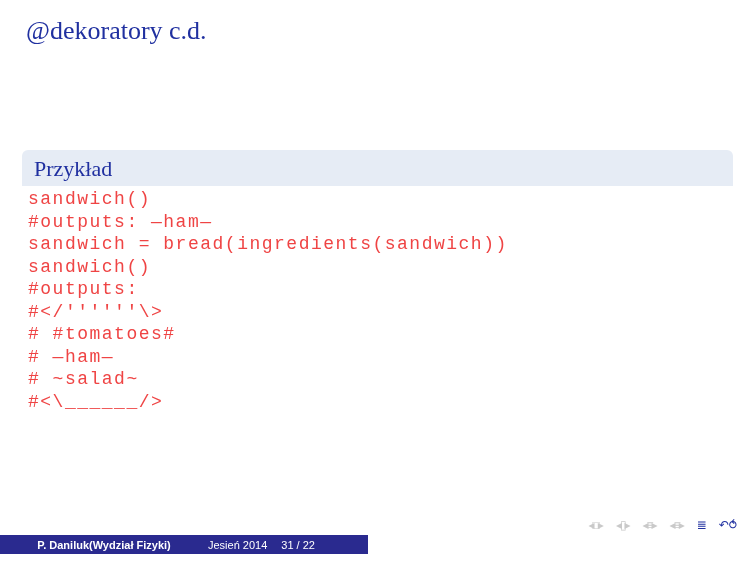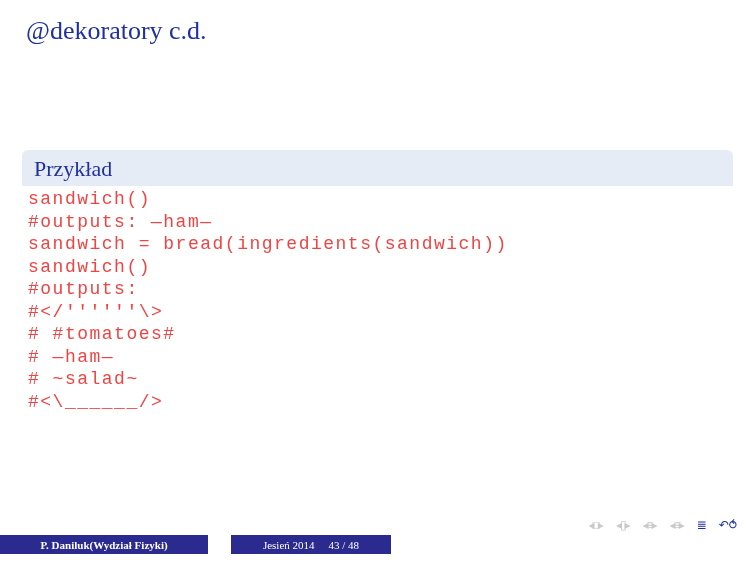--- a/index.html
+++ b/index.html
@@ -51,23 +51,22 @@
     letter-spacing: 1.5px;
   }
   .footer {
     position: absolute;
     left: 0;
     right: 0;
     bottom: 0;
     height: 19px;
     display: flex;
     font-size: 11px;
-    font-family: Liberation Serif, serif;
+    font-family: Liberation Sans, sans-serif;
     color: #fff;
-    gap: 23px;
   }
   .footer .left {
     background: #2a2a8f;
     flex: 0 0 208px;
     display: flex;
     align-items: center;
     justify-content: center;
     font-weight: bold;
   }
   .footer .center {
@@ -76,21 +75,21 @@
     display: flex;
     align-items: center;
     justify-content: center;
     font-weight: bold;
   }
   .footer .right {
     background: #2a2a8f;
     flex: 0 0 160px;
     display: flex;
     align-items: center;
-    justify-content: center;
+    justify-content: flex-start;
     gap: 14px;
   }
   .navbar {
     position: absolute;
     bottom: 22px;
     right: 18px;
     display: flex;
     gap: 14px;
     align-items: center;
     color: #c9c9c9;
@@ -137,17 +136,17 @@
     <span class="navbtn">◂≡▸</span>
     <span class="navbtn">◂≡▸</span>
     <span class="navbtn target">≣</span>
     <span class="undo">↶⥀</span>
   </div>
 
   <div class="footer">
     <div class="left">P. Daniluk(Wydział Fizyki)</div>
     <div class="right">
       <span>Jesień 2014</span>
-      <span>43 / 48</span>
+      <span>31 / 22</span>
     </div>
   </div>
 
 </div>
 
 </body></html>

